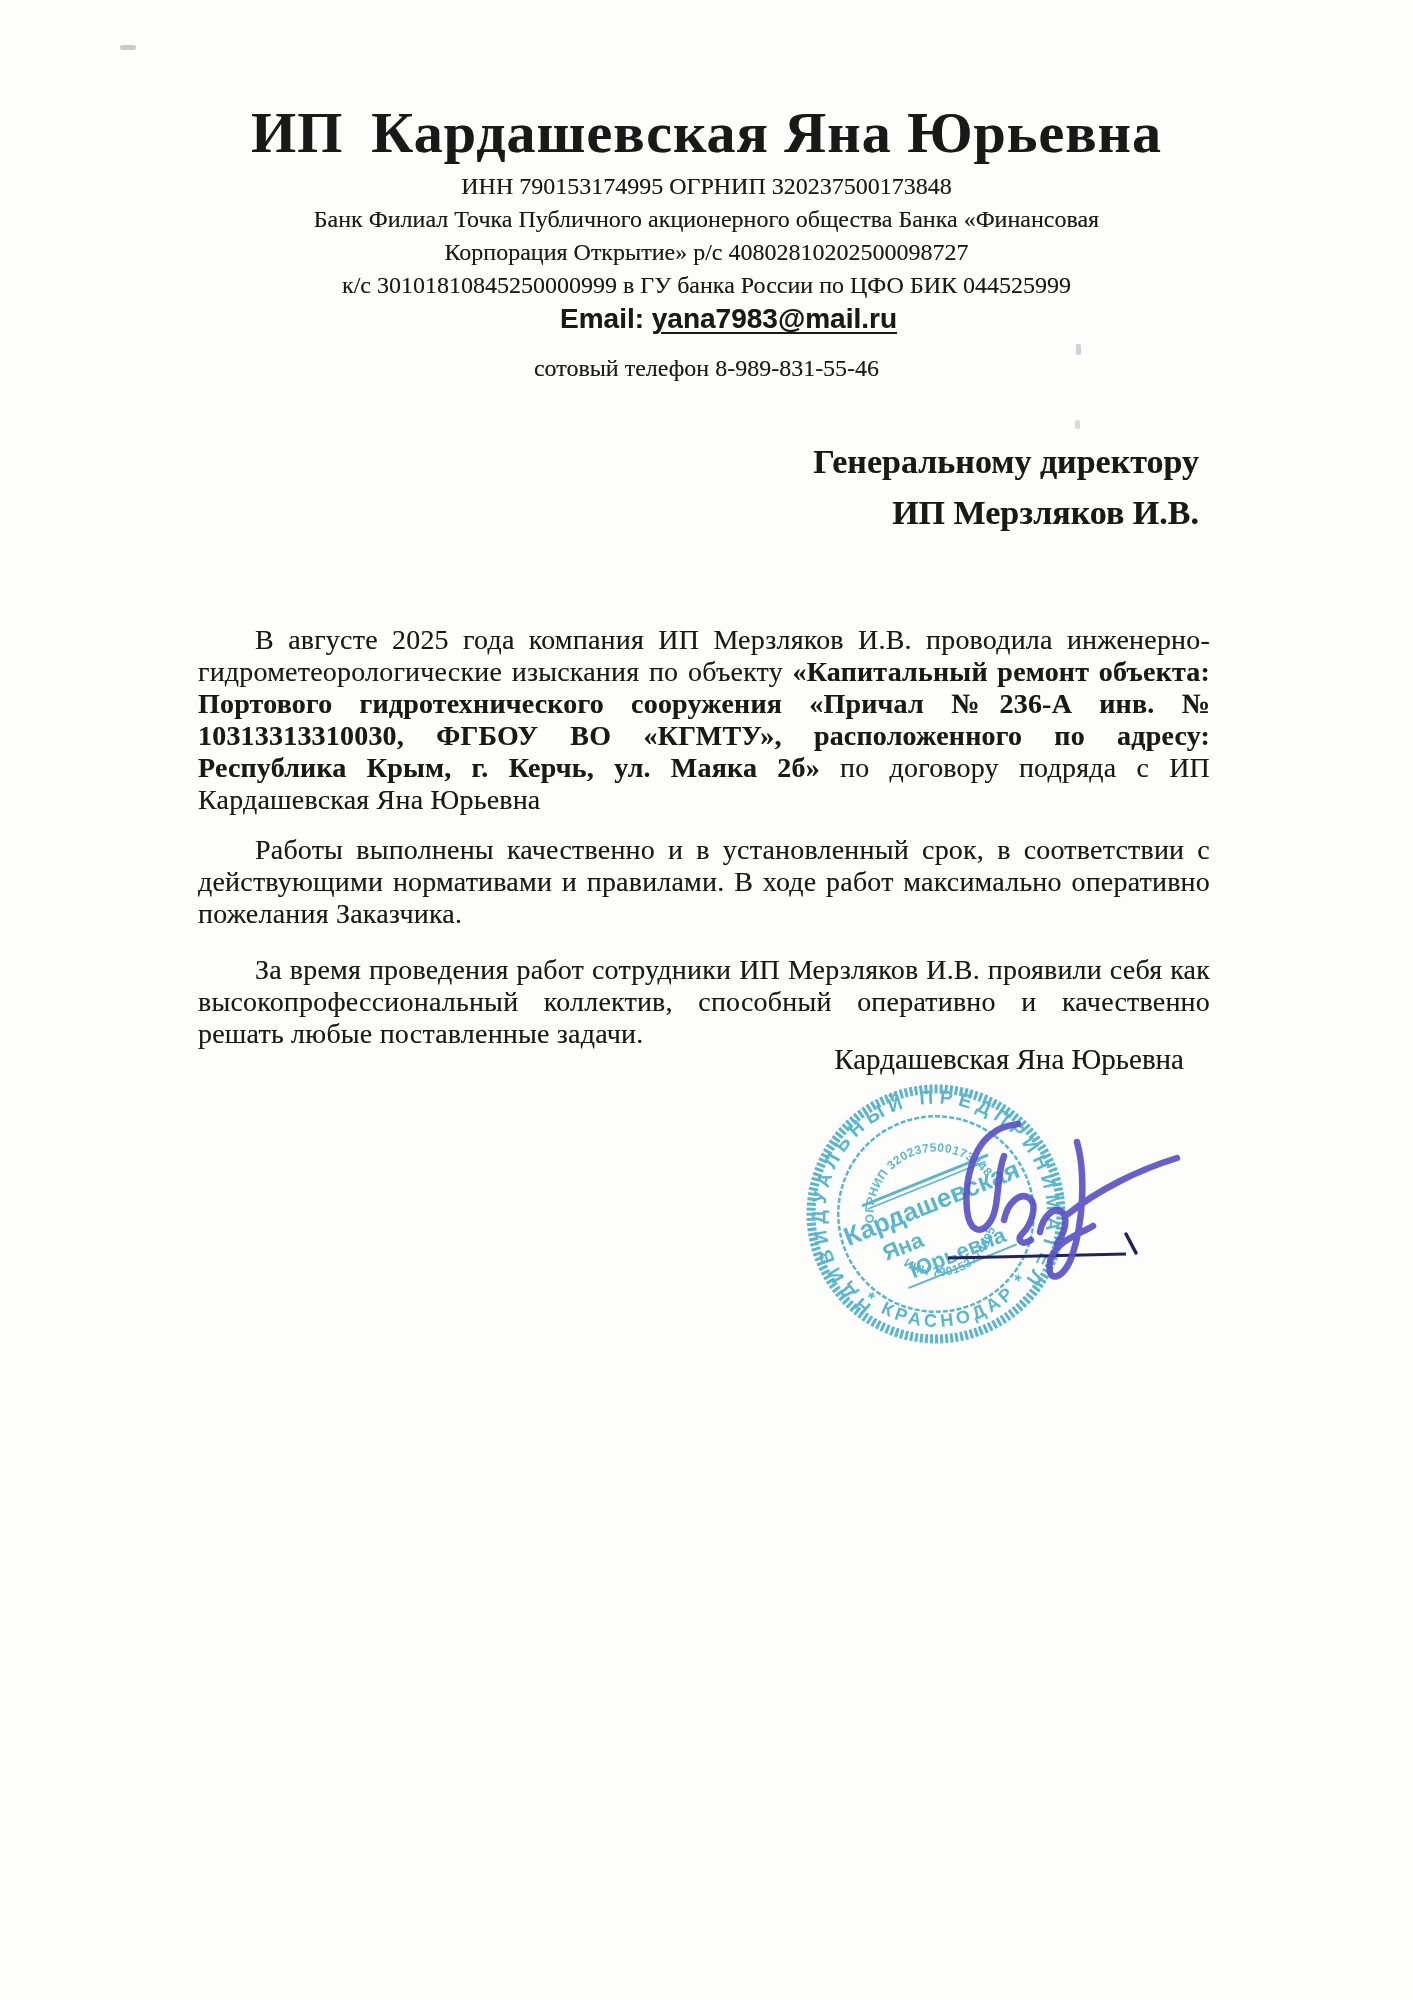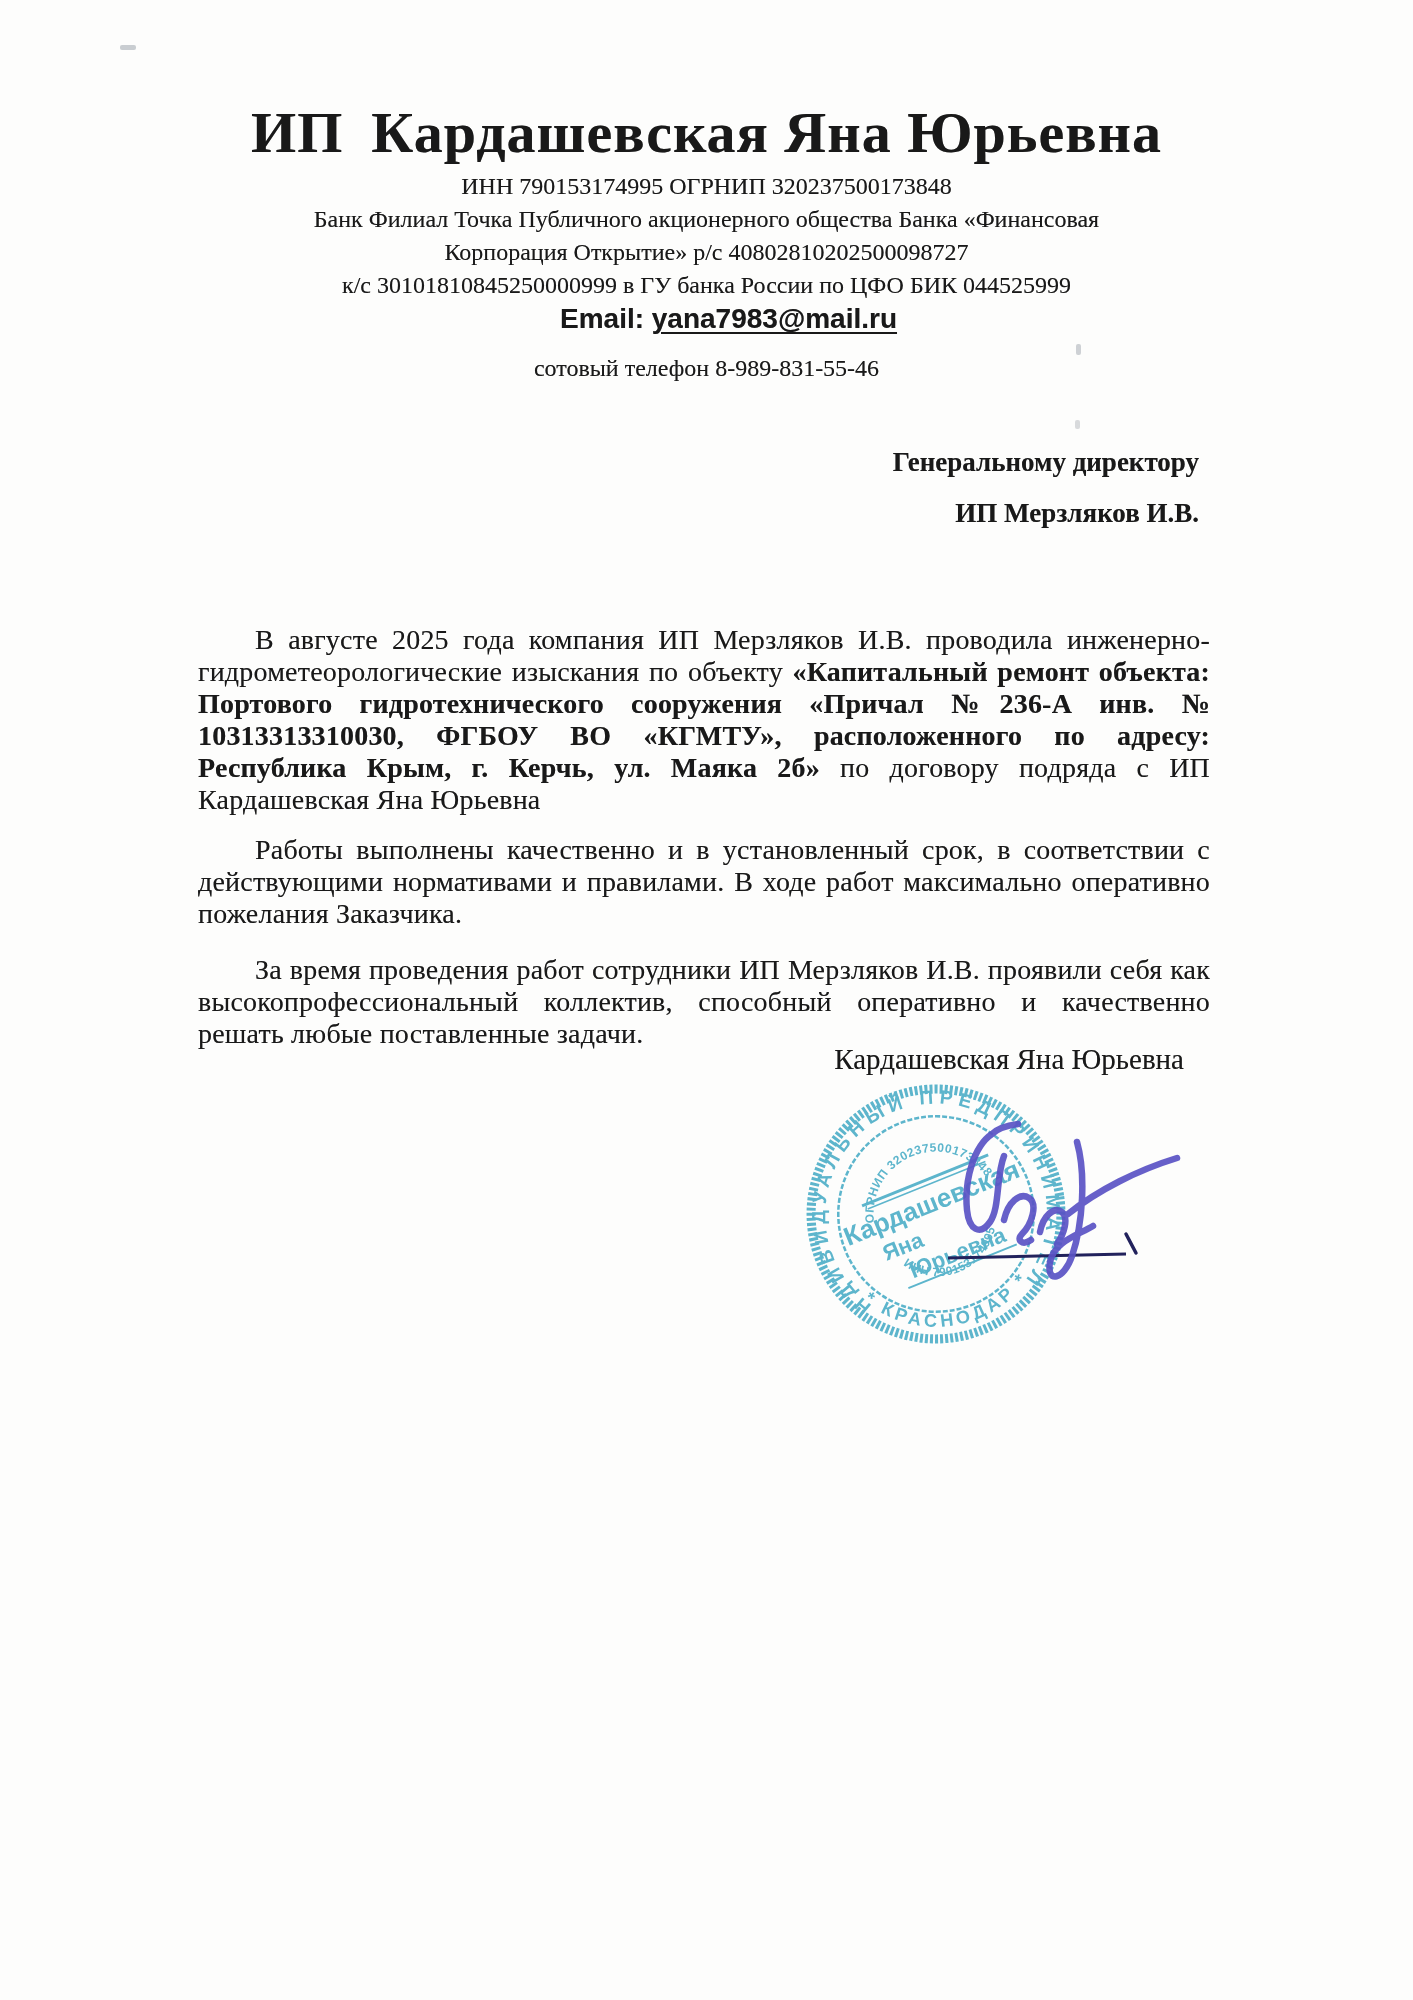--- a/index.html
+++ b/index.html
@@ -25,21 +25,21 @@
   }
   .lh-email .email-value{
     text-decoration:underline;
     text-decoration-thickness:2px;
     text-underline-offset:4px;
   }
   .lh-phone{margin-top:16px;}
 
   
   .addressee{position:absolute;top:448px;right:214px;text-align:right;}
-  .addressee .line{font-size:27px;font-weight:700;line-height:28px;white-space:nowrap;}
+  .addressee .line{font-size:34px;font-weight:700;line-height:28px;white-space:nowrap;}
   .addressee .line + .line{margin-top:23px;}
 
   
   .letter-body{
     position:absolute;top:606px;left:180px;width:1048px;
     font-size:28px;line-height:32px;text-align:justify;letter-spacing:.2px;
   }
   .letter-body p{margin:18px;text-indent:57px;}
   .letter-body p.gap{margin-top:24px;}
   .letter-body .b{font-weight:700;}

